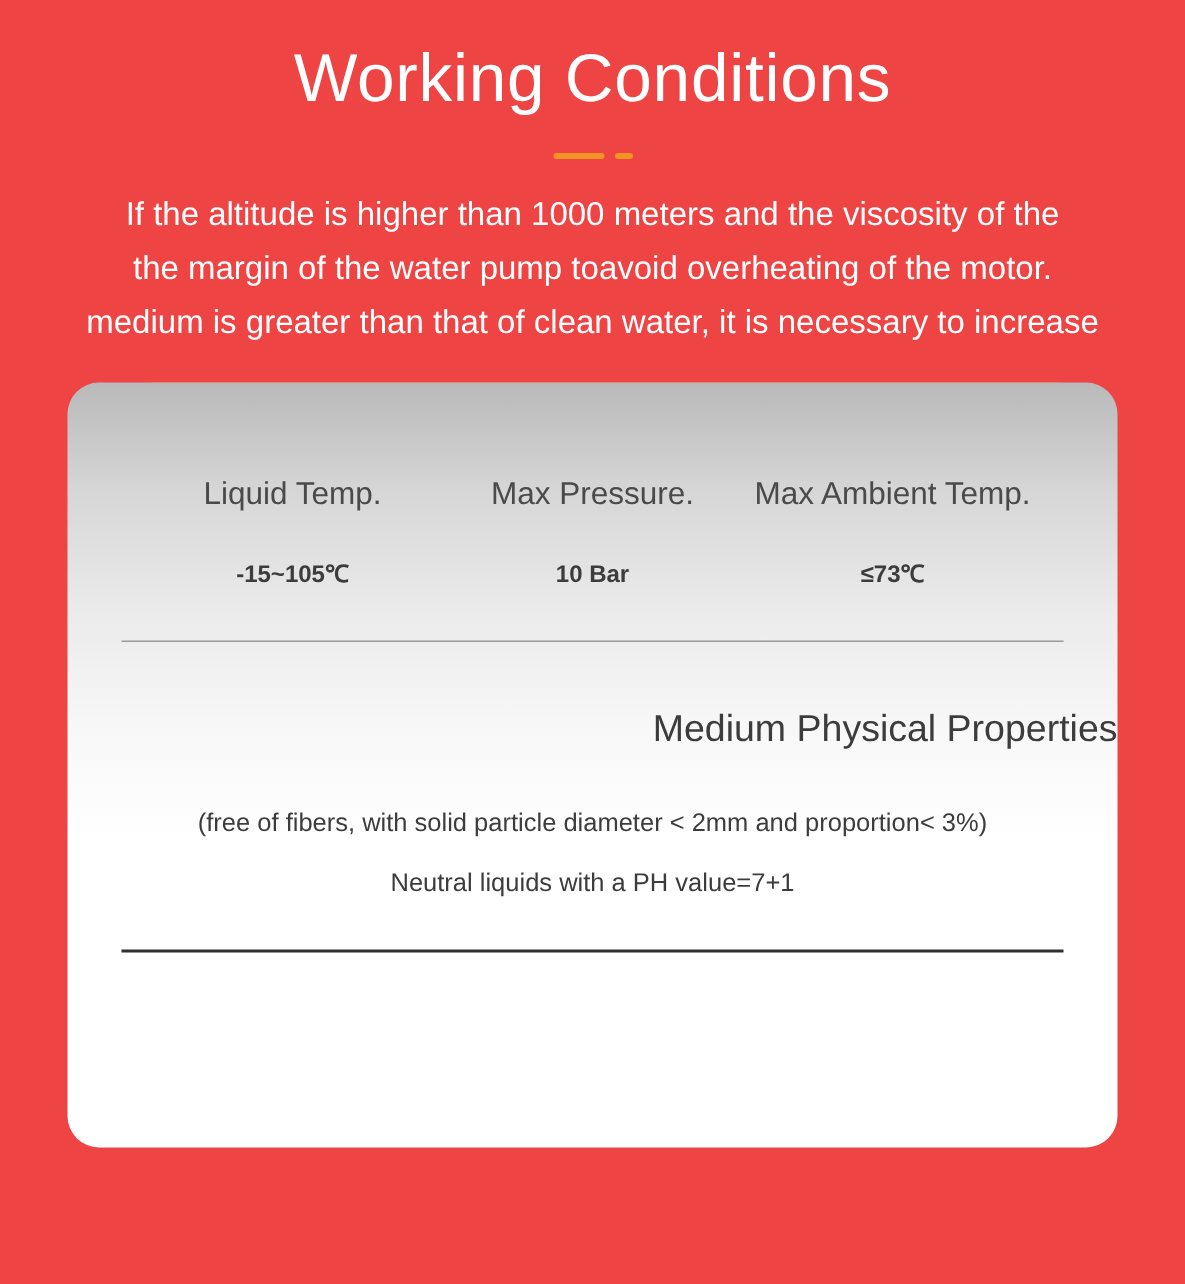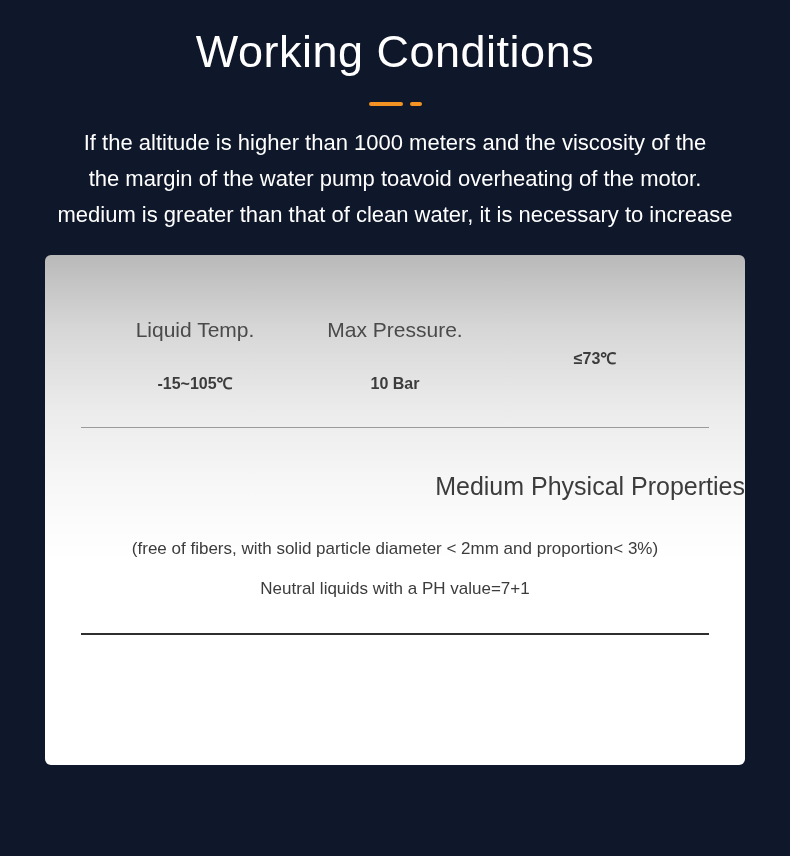--- a/index.html
+++ b/index.html
@@ -11,21 +11,21 @@
     width: 790px;
     height: 856px;
     font-family: "Liberation Sans", sans-serif;
     color: #ffffff;
     overflow: hidden;
   }
   .page {
     position: relative;
     width: 790px;
     height: 856px;
-    background: #0f172a;
+    background: #ef4444;
     box-sizing: border-box;
   }
 
   
   .header {
     padding-top: 26px;
     text-align: center;
   }
   .title {
     font-size: 45px;
@@ -78,21 +78,21 @@
     width: 624px;
     height: 22px;
     background: #f08a1b;
     border-radius: 12px 12px 0 0;
   }
   .card {
     position: relative;
     margin-top: 11px;
     width: 700px;
     height: 510px;
-    border-radius: 6px;
+    border-radius: 21px;
     background: linear-gradient(180deg, #b9b9b9 0%, #d6d6d6 14%, #ebebeb 30%, #f8f8f8 46%, #ffffff 60%, #ffffff 100%);
     box-sizing: border-box;
     overflow: hidden;
     color: #3a3a3a;
   }
   .specs {
     display: flex;
     justify-content: space-between;
     padding: 62px 50px 0 50px;
     text-align: center;
@@ -175,20 +175,21 @@
       <div class="specs">
         <div class="spec first">
           <div class="spec-label">Liquid Temp.</div>
           <div class="spec-value">-15~105℃</div>
         </div>
         <div class="spec">
           <div class="spec-label">Max Pressure.</div>
           <div class="spec-value">10 Bar</div>
         </div>
         <div class="spec">
+          <div class="spec-label">Max Ambient Temp.</div>
           <div class="spec-value">≤73℃</div>
         </div>
       </div>
 
       <div class="hr"></div>
 
       <div class="section-title">Medium Physical Properties</div>
 
       <div class="notes">
         <p>(free of fibers, with solid  particle diameter &lt; 2mm and proportion&lt; 3%)</p>

